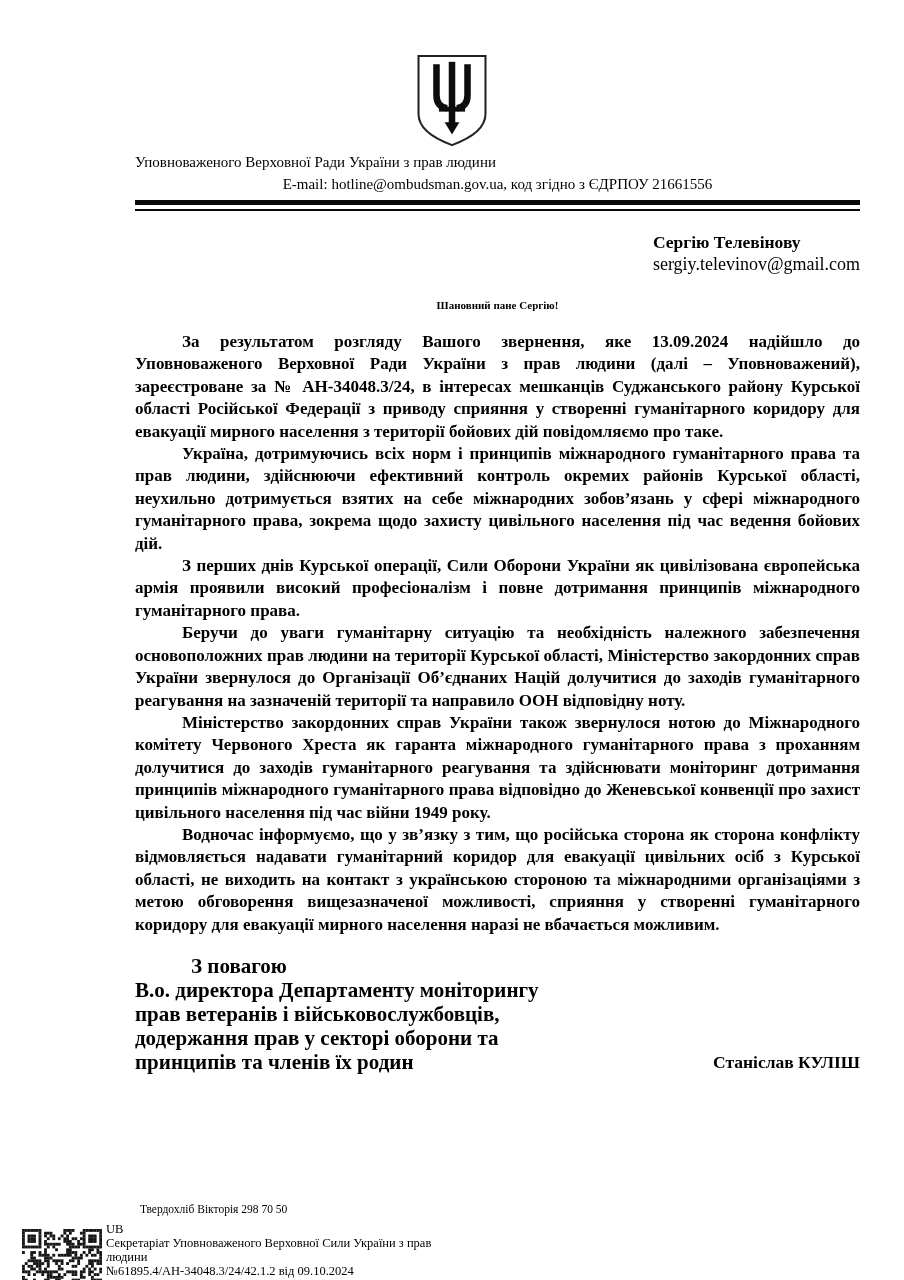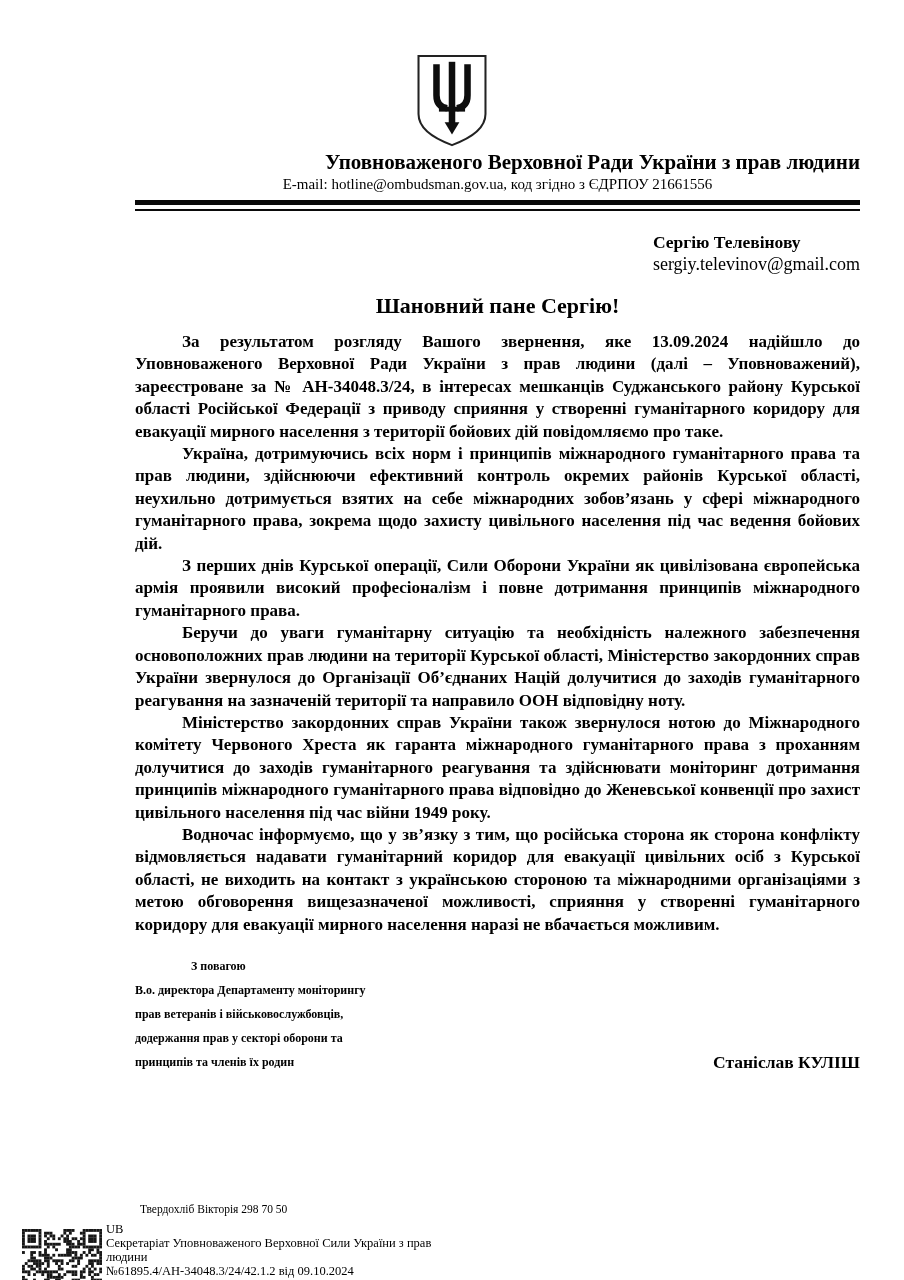--- a/index.html
+++ b/index.html
@@ -18,21 +18,21 @@
   .page { width: 904px; height: 1280px; position: relative; }
   .content { margin-left: 135px; margin-right: 44px; }
 
   
   .emblem { display: block; margin: 52px auto 0 auto; width: 82px; height: 98px; }
   .org1 {
     text-align: center; font-weight: bold; font-size: 22px; line-height: 24px;
     margin-top: 2px; letter-spacing: 0.5px;
   }
   .org2 {
-    text-align: right; font-weight: bold; font-size: 21px; line-height: 25px;
+    text-align: left; font-weight: normal; font-size: 15px; line-height: 25px;
   }
   .addr {
     text-align: center; font-size: 15px; line-height: 18px;
   }
   .addr.first { margin-top: 2px; }
   .rule {
     margin-top: 7px; height: 4px;
     border-top: 5px solid #0a0a0a;
     border-bottom: 2px solid #0a0a0a;
   }
@@ -45,42 +45,42 @@
     text-align: left;
   }
   .r-name { font-weight: bold; font-size: 17.5px; line-height: 22px; }
   .r-email { font-size: 18px; line-height: 23px; text-align: right; }
 
   
   .salutation {
     margin-top: 18px;
     text-align: center;
     font-weight: bold;
-    font-size: 22px;
+    font-size: 11px;
     line-height: 23px;
   }
 
   
   .body-text { margin-top: 14px; font-weight: bold; }
   .body-text p {
     margin: 0;
     font-size: 17px;
     line-height: 22.4px;
     text-align: justify;
     text-indent: 47px;
   }
 
   
   .signature {
     margin-top: 18px;
     position: relative;
   }
   .sig-left {
     font-weight: bold;
-    font-size: 12px;
+    font-size: 21px;
     line-height: 24px;
   }
   .sig-left .closing { text-indent: 56px; }
   .sig-name {
     position: absolute;
     right: 0;
     bottom: 0;
     font-weight: bold;
     font-size: 17.5px;
     line-height: 24px;

